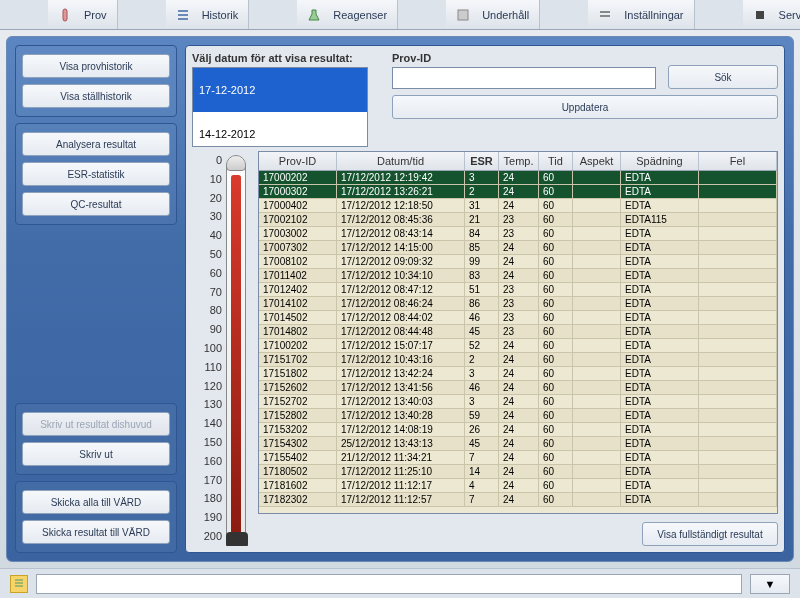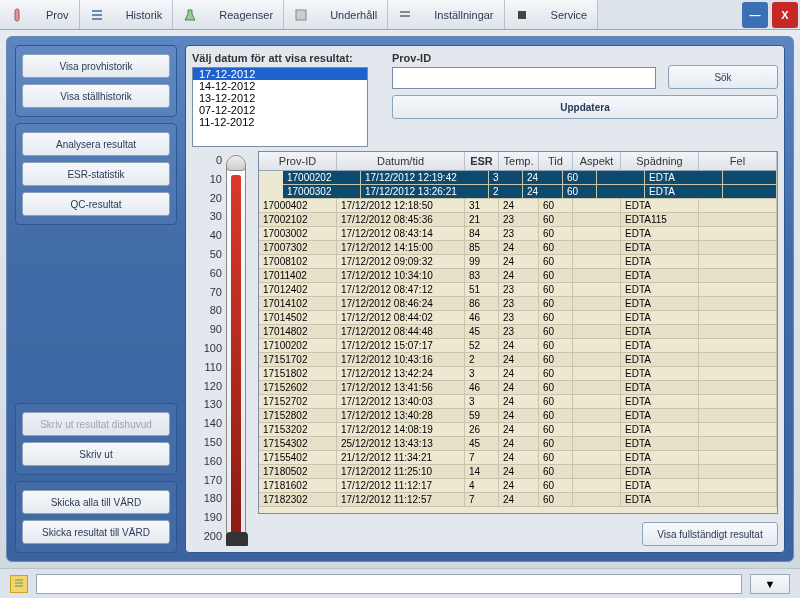--- a/index.html
+++ b/index.html
@@ -1,67 +1,67 @@
 <!DOCTYPE html>
 <html><head>
 <meta charset="utf-8">
 <style>
   * { box-sizing: border-box; margin: 0; padding: 0; font-family: Tahoma, Arial, sans-serif; font-size: 11px; }
   html, body { width: 800px; height: 598px; background: #9aa6b5; overflow: hidden; }
   .app { width: 800px; height: 598px; background: linear-gradient(#e8ecf0,#d0d8e0); display: flex; flex-direction: column; }
   
   .tabs { display: flex; height: 30px; background: #dde3ea; border-bottom: 1px solid #9aa6b5; }
-  .tab { flex: 0 0 auto; padding: 0 10px; display: flex; align-items: center; gap: 22px; border-right: 1px solid #b8c2cf; background: linear-gradient(#f5f7fa,#dde3ea); color: #2a3a55; cursor: pointer; }
+  .tab { flex: 0 0 auto; padding: 0 10px; display: flex; align-items: center; gap: 12px; border-right: 1px solid #b8c2cf; background: linear-gradient(#f5f7fa,#dde3ea); color: #2a3a55; cursor: pointer; margin-left: 48px; }
   .tab .ticon { width: 14px; height: 14px; display:inline-block; }
   .wincontrols { margin-left: auto; display:flex; }
   .winbtn { width: 26px; height: 26px; margin: 2px; display:flex; align-items:center; justify-content:center; font-weight:bold; color:#fff; border-radius:3px; }
   .winmin { background:#3b6fb6; }
   .winclose { background:#c62828; }
   
   .mainwrap { flex:1; margin: 6px; border: 1px solid #6a89b5; background: linear-gradient(#5b86c2,#416ca8 40%,#3a63a0); border-radius:6px; padding:8px; display:flex; gap:8px; }
   
   .sidebar { width: 162px; display:flex; flex-direction:column; gap:6px; }
   .group { background: rgba(255,255,255,0.04); border:1px solid #2f5690; border-radius:4px; padding:8px 6px; display:flex; flex-direction:column; gap:6px; }
   .btn { background: linear-gradient(#f6f8fb,#e6ebf2); border:1px solid #8fa2bc; border-radius:3px; height:24px; display:flex; align-items:center; justify-content:center; color:#2a3a55; cursor:pointer; font-size:10px; padding:0 4px; text-align:center; }
   .btn.disabled { color:#9aa6b5; background:linear-gradient(#eef1f5,#e0e5ec); cursor:default; }
   .flexspace { flex:1; }
   
   .content { flex:1; background:#e3e8ef; border:1px solid #2f5690; border-radius:4px; padding:6px; display:flex; flex-direction:column; gap:4px; overflow:hidden; }
   .toprow { display:flex; gap:24px; align-items:flex-start; }
   .datelistwrap { display:flex; flex-direction:column; gap:3px; }
   .lbl { font-weight:bold; color:#333; }
   .datelist { width:176px; height:80px; background:#fff; border:1px solid #7a8ca6; overflow-y:scroll; }
-  .datelist .opt { padding:0 6px; cursor:pointer; }
+  .datelist .opt { padding:16px 6px; cursor:pointer; }
   .datelist .opt.sel { background:#1e62d0; color:#fff; }
   .provcol { flex:1; display:flex; flex-direction:column; gap:6px; }
   .provrow { display:flex; gap:12px; align-items:flex-end; }
   .provid { display:flex; flex-direction:column; gap:3px; flex:1; }
   .txtin { height:22px; border:1px solid #7a8ca6; background:#fff; padding:0 4px; width:100%; }
   .rbtn { flex:0 0 110px; }
   .btnrow { display:flex; gap:12px; }
-  .btnrow .btn { flex:1;font-weight:bold; }
+  .btnrow .btn { flex:1; }
   
   .bodyrow { flex:1; display:flex; gap:8px; overflow:hidden; }
   .thermo { width:58px; display:flex; flex-direction:column; align-items:center; position:relative; }
   .thermo .unit { position:absolute; left:-13px; top:52%; transform:rotate(-90deg); color:#5a6b85; font-size:10px; }
   .thermo-scale { flex:1; width:58px; position:relative; display:flex; }
   .ticks { width:34px; display:flex; flex-direction:column; justify-content:space-between; text-align:right; padding:4px 4px 4px 0; color:#333; font-size:9px; }
   .ticks span { line-height:1; }
   .tube { width:20px; margin-top:4px; margin-bottom:4px; background:linear-gradient(#fdfdfd,#e8e8e8); border:1px solid #888; border-radius:10px 10px 6px 6px; position:relative; overflow:hidden; }
   .tube .mercury { position:absolute; bottom:0; left:4px; right:4px; top:5%; background:linear-gradient(#d93a2b,#8a1b12); border-radius:3px 3px 6px 6px; }
   .tube .cap { position:absolute; top:-1px; left:-1px; right:-1px; height:16px; background:linear-gradient(#eee,#ccc); border:1px solid #888; border-radius:10px 10px 4px 4px; }
   .bulb { position:absolute; bottom:-2px; left:34px; width:22px; height:16px; background:#333; border-radius:4px; }
   
   .tablewrap { flex:1; border:1px solid #7a8ca6; background:#ece8d1; display:flex; flex-direction:column; overflow:hidden; }
   .thead { display:flex; background:linear-gradient(#f2f4f7,#dfe4ea); border-bottom:1px solid #9aa6b5; }
   .th { border-right:1px solid #b8c2cf; padding:3px 4px; font-weight:normal; color:#333; text-align:center; overflow:hidden; white-space:nowrap; cursor:pointer; }
   .tbody { flex:1; overflow-y:scroll; }
   .tr { display:flex; border-bottom:1px solid #c9c4aa; }
   .tr:nth-child(even) { background:#e6e1c8; }
-  .tr.sel { background:#0c4a6e; color:#fff;margin-left:24px; }
+  .tr.sel { background:#14532d; color:#fff; }
   .td { border-right:1px solid #c9c4aa; padding:1px 4px; overflow:hidden; white-space:nowrap; font-size:10px; }
   .c-prov{width:78px;} .c-dt{width:128px;} .c-esr{width:34px;font-weight:bold;} .td.c-esr{font-weight:normal;} .c-tmp{width:40px;} .c-tid{width:34px;} .c-asp{width:48px;} .c-spd{width:78px;} .c-fel{flex:1;}
   .bottomrow { display:flex; justify-content:flex-end; padding-top:4px; }
   .bottomrow .btn { width:136px; }
   
   .statusbar { height:30px; background:#dde3ea; border-top:1px solid #b8c2cf; display:flex; align-items:center; padding:0 10px; gap:8px; }
   .staticon { width:18px; height:18px; background:#f6d469; border:1px solid #c9a227; display:flex; align-items:center; justify-content:center; }
   .statin { flex:1; height:20px; border:1px solid #9aa6b5; background:#fff; }
   .statdd { width:40px; height:20px; border:1px solid #9aa6b5; background:linear-gradient(#f6f8fb,#e6ebf2); display:flex; align-items:center; justify-content:center; }
 </style>

